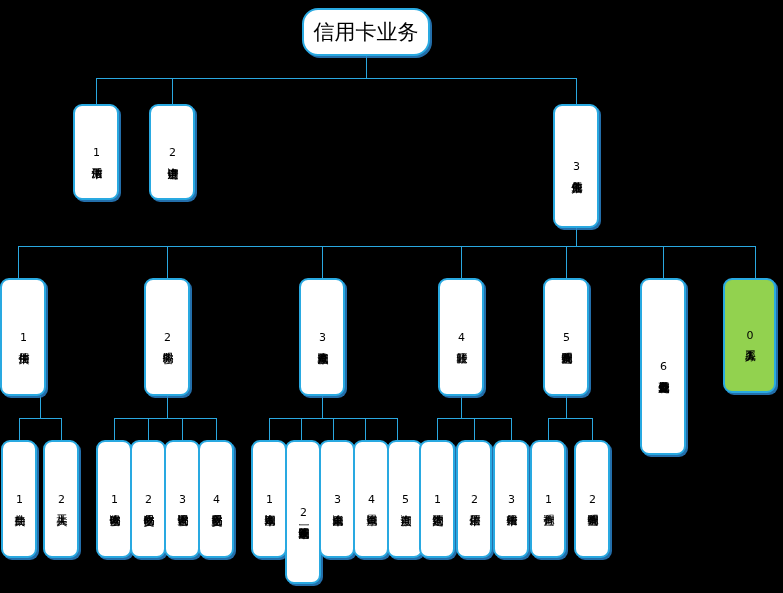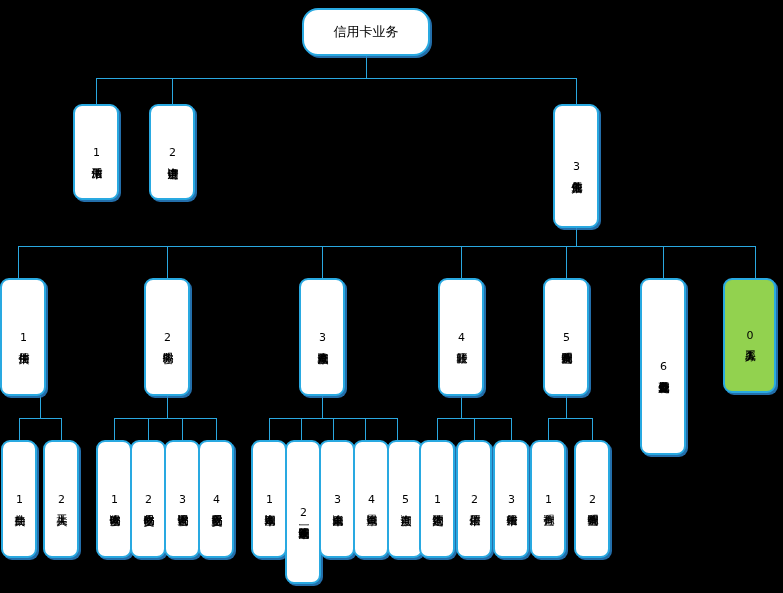--- a/index.html
+++ b/index.html
@@ -34,21 +34,21 @@
   .vtext{
     writing-mode:vertical-rl;
     text-orientation:upright;
     white-space:nowrap;
     font-size:11px;
     line-height:12px;
     color:#000;
     letter-spacing:0px;
   }
   .htext{
-    font-size:13px;
+    font-size:21px;
     color:#000;
     white-space:nowrap;
   }
 </style>
 </head>
 <body>
 
 <div id="stage">
 
   <div class="ln v" style="left:366px;top:56px;height:22px;"></div>

